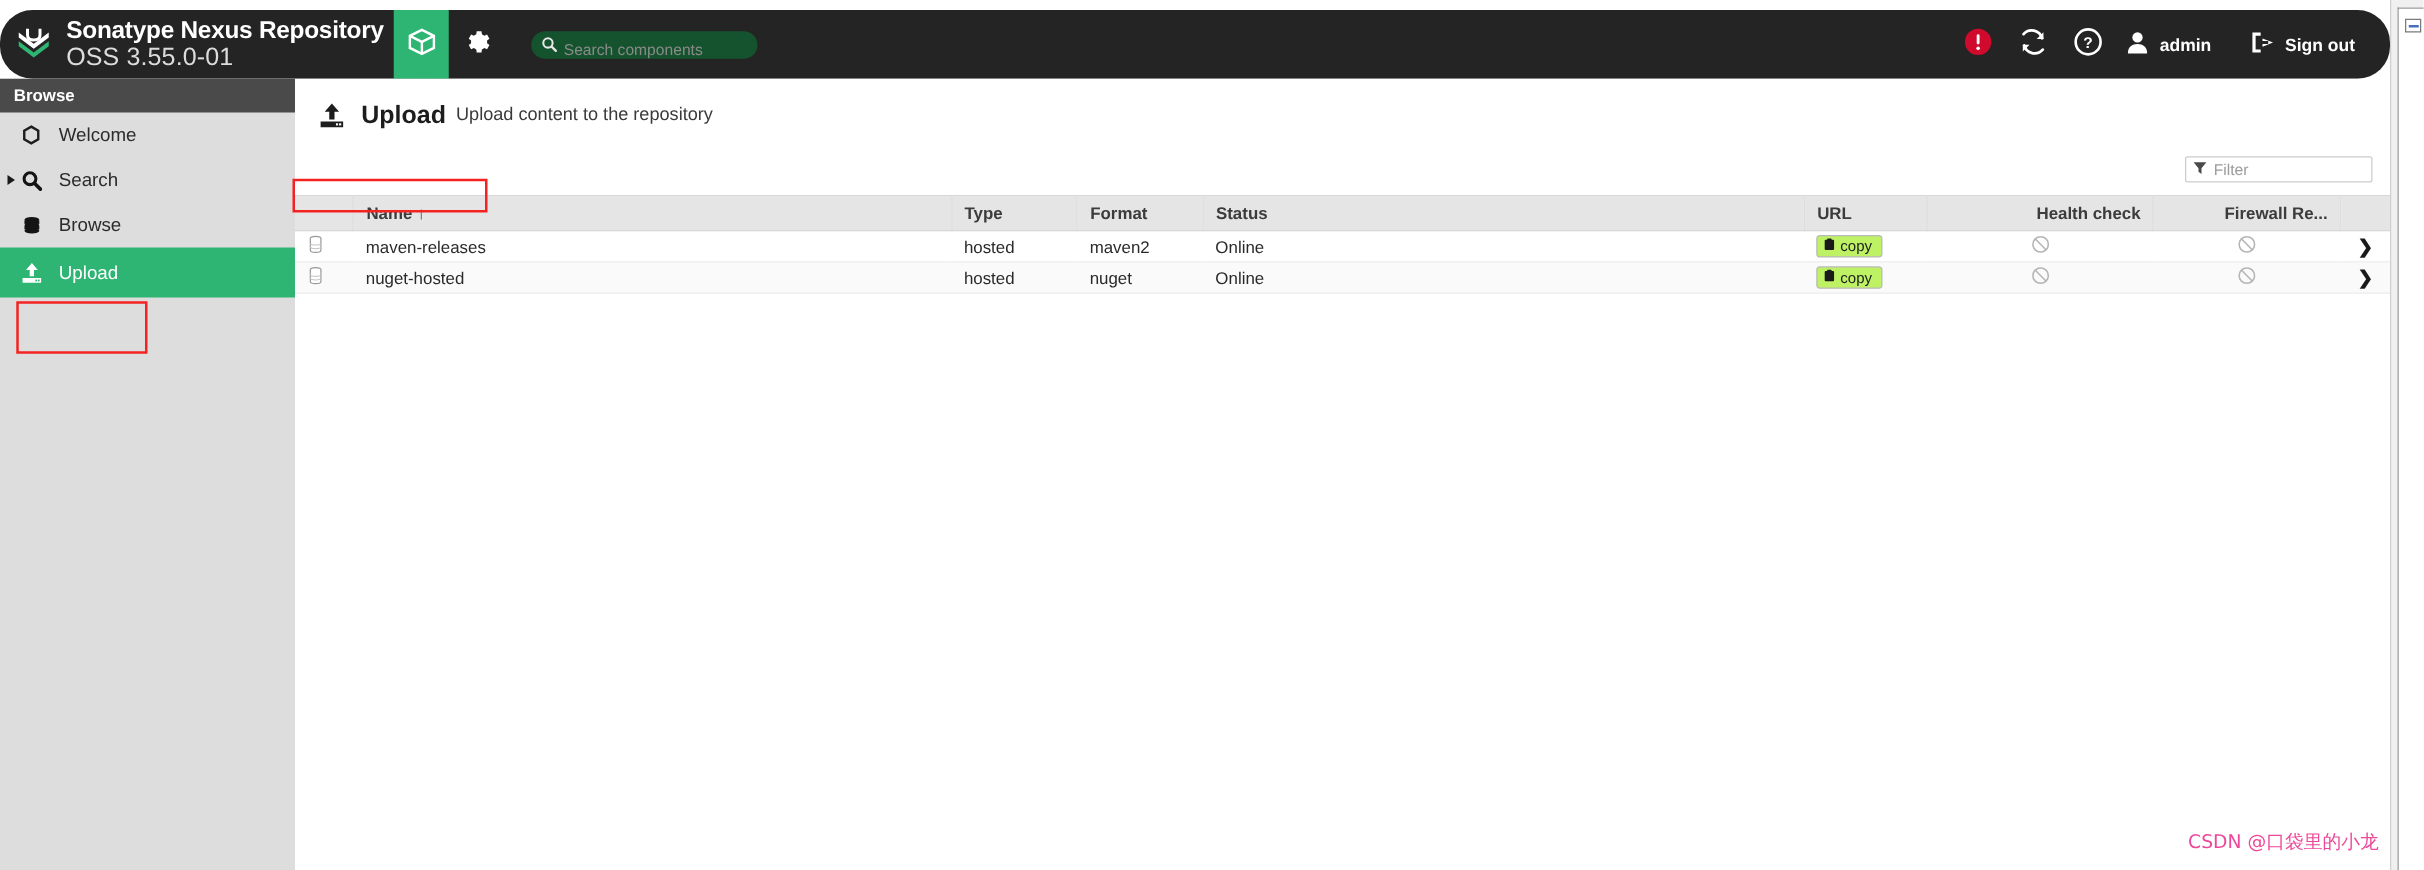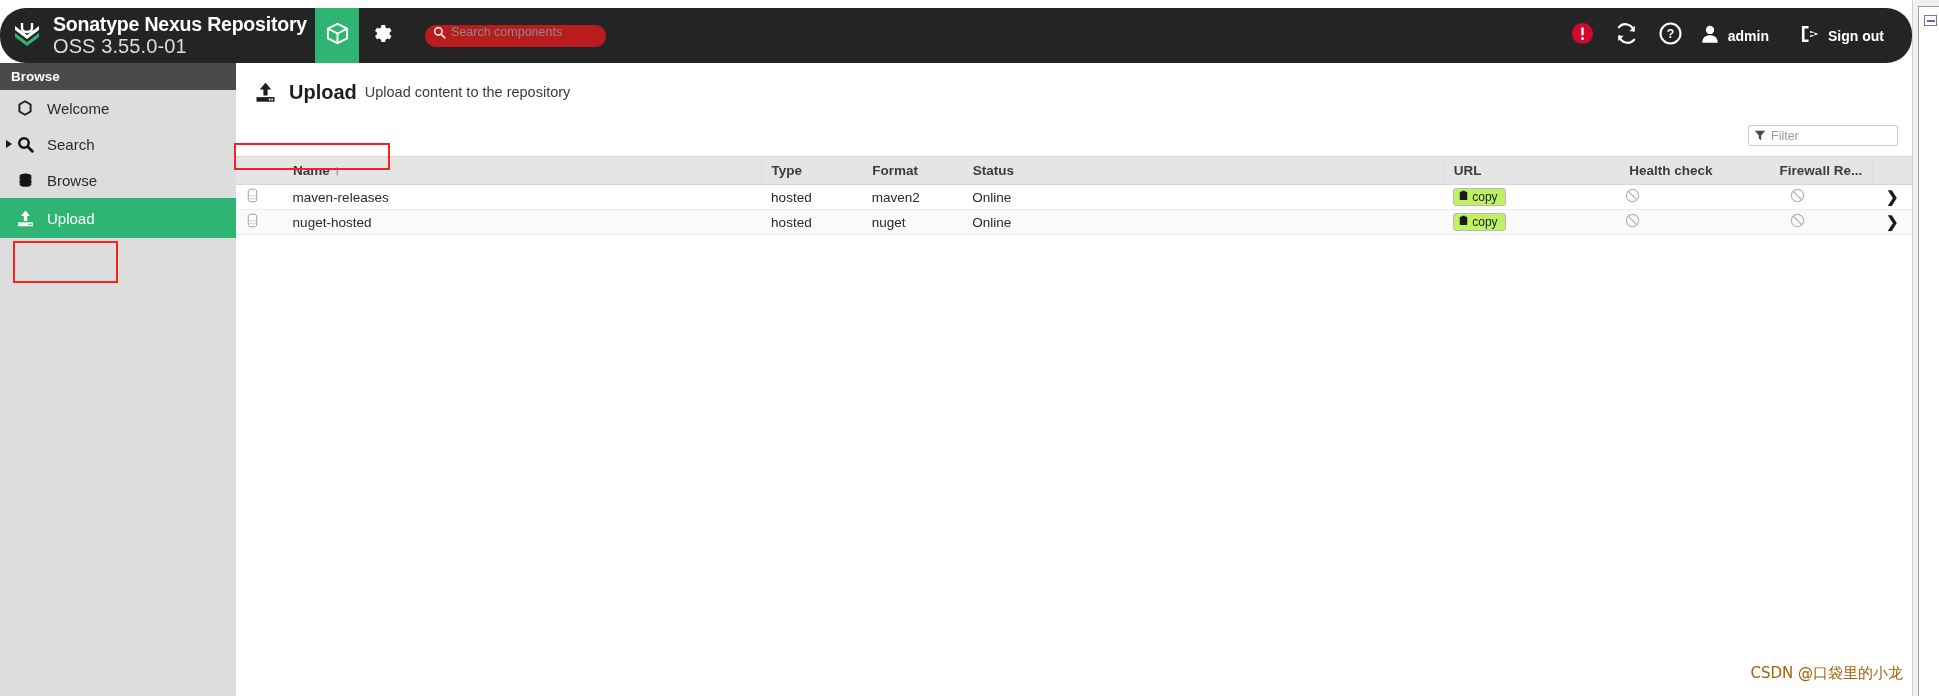--- a/index.html
+++ b/index.html
@@ -78,24 +78,24 @@
     margin-left: -9px;
     border-left: 9px solid transparent;
     border-right: 9px solid transparent;
     border-top: 9px solid #2fb573;
   }
 
   .search-wrap {
     margin-left: 22px;
     width: 181px;
     height: 22px;
-    background: #b91c1c;
+    background: #14532d;
     border-radius: 11px;
     display: flex;
-    align-items: flex-start;
+    align-items: flex-end;
     padding: 0 8px;
     flex: 0 0 auto;
   }
   .search-input {
     background: transparent;
     border: none;
     outline: none;
     color: #cfcfcf;
     font-size: 12.5px;
     font-family: "Liberation Sans", sans-serif;
@@ -335,21 +335,21 @@
     top: 4px; left: 2px;
     width: 8px; height: 2px;
     background: #4a6fbd;
   }
 
   
   .watermark {
     position: absolute;
     right: 36px;
     bottom: 13px;
-    color: #a16207;
+    color: #ec4899;
     font-size: 15px;
     font-family: "DejaVu Sans", sans-serif;
     white-space: nowrap;
   }
 </style>
 </head>
 <body>
 
 <div id="app">
 

